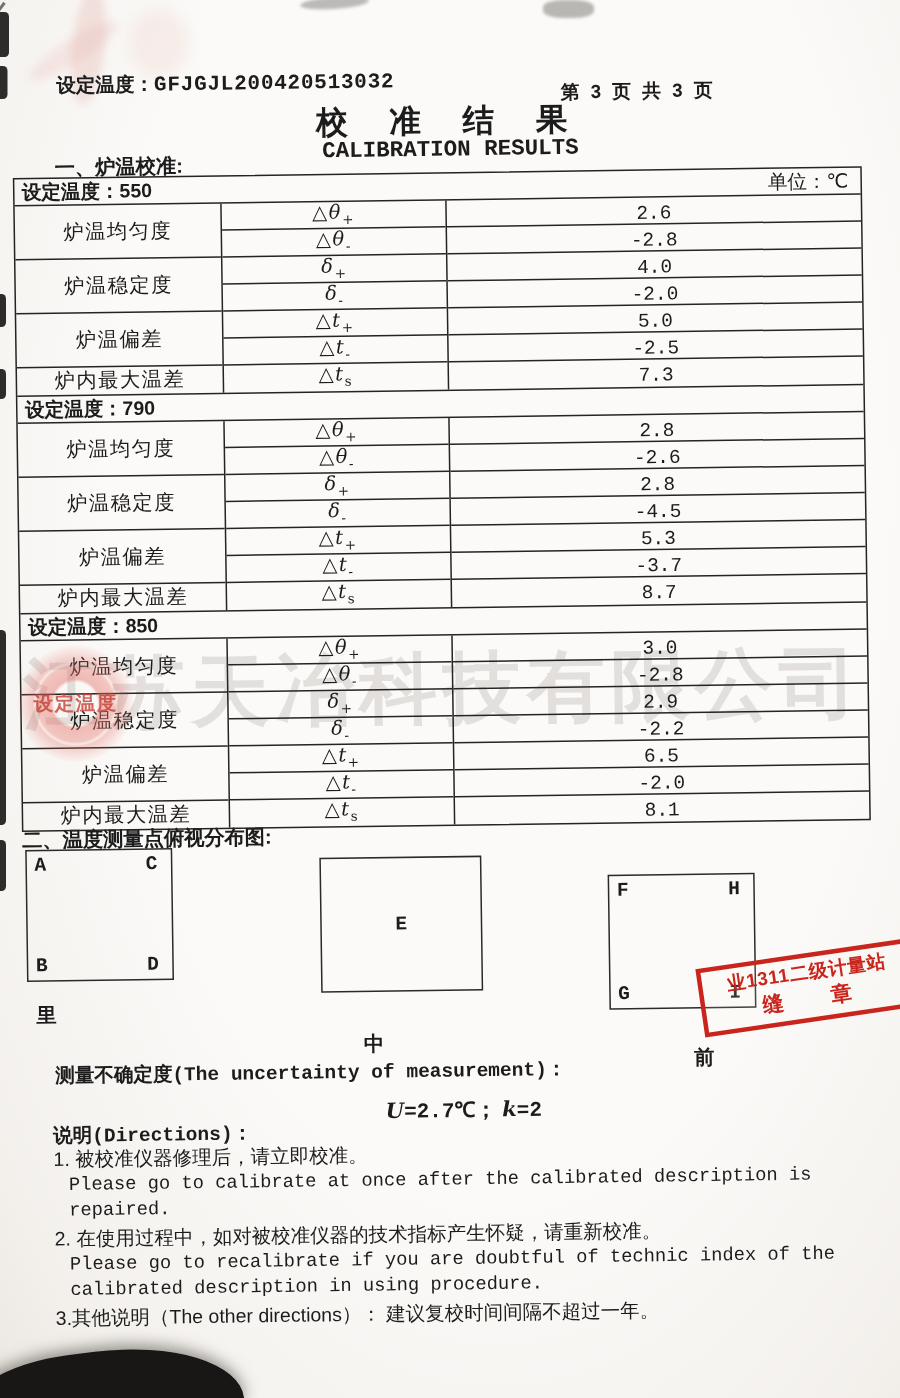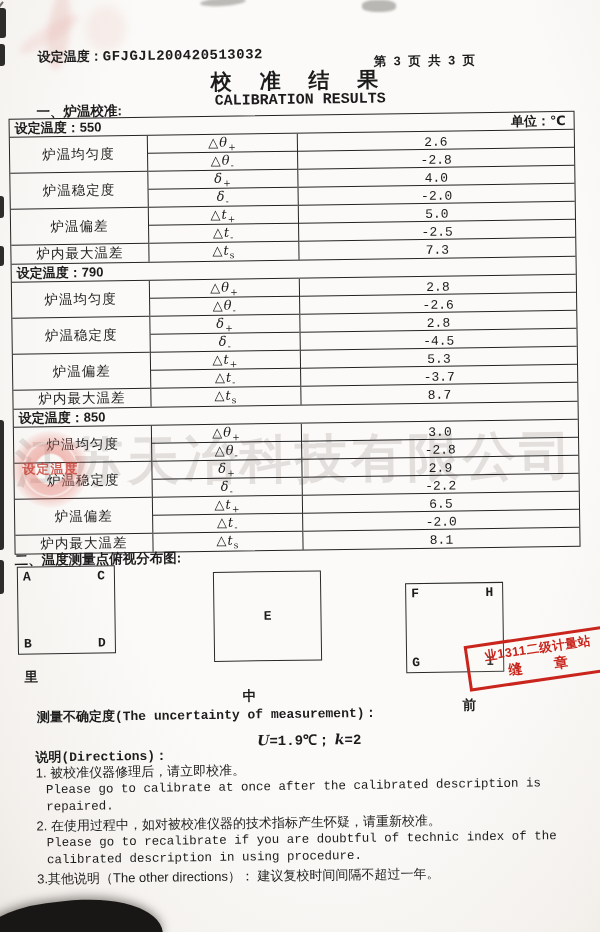--- a/index.html
+++ b/index.html
@@ -19,21 +19,21 @@
   .title-en{left:0;top:95px;width:100%;text-align:center;font-family:"Liberation Mono","DejaVu Sans Mono",monospace;font-size:15px;font-weight:700;}
   .sec-heading{font-size:13.5px;font-weight:700;}
   .h1{left:36px;top:103px;}
   .h2{left:8px;top:551px;}
 
   
   .cal-table{left:8px;top:118px;width:564px;border:1.6px solid #242424;background:transparent;z-index:2;}
   .blk-hdr{height:17px;display:flex;justify-content:space-between;align-items:center;
            padding:0 8px 0 5px;font-size:13px;font-weight:600;border-bottom:1.3px solid #242424;}
   .tbl-block + .tbl-block .blk-hdr{border-top:1.3px solid #242424;}
-  .unit-label{font-weight:700;}
+  .unit-label{font-weight:400;}
   .blk-body{display:flex;height:126px;}
   .col{box-sizing:border-box;}
   .col-l{width:138px;border-right:1.3px solid #242424;}
   .col-s{width:150px;border-right:1.3px solid #242424;}
   .col-v{flex:1;}
   .cell{box-sizing:border-box;}
   .cat-cell{display:flex;align-items:center;justify-content:center;font-size:13.5px;border-bottom:1.3px solid #242424;letter-spacing:1px;}
   .cat-cell:last-child{border-bottom:none;}
   .sym-cell{height:18px;border-bottom:1.3px solid #242424;text-align:center;
             font-family:"DejaVu Serif","Liberation Serif",serif;font-style:italic;font-size:13px;line-height:15px;letter-spacing:1px;}
@@ -240,21 +240,21 @@
 
     <div class="abs seal">
       <div class="seal-l1">业1311二级计量站</div>
       <div class="seal-l2">缝  章</div>
     </div>
 
     <div class="abs uncert-label">
       <span>测量不确定度</span><span class="en">(The uncertainty of measurement)：</span>
     </div>
     <div class="abs formula">
-      <span class="var">U</span><span class="val">=1.9℃；</span>
+      <span class="var">U</span><span class="val">=2.7℃；</span>
       <span class="var">k</span><span class="val">=2</span>
     </div>
 
     <div class="abs dir-heading">
       <span>说明</span><span class="en">(Directions)：</span>
     </div>
     <div class="abs dir-list">
       <div class="dir-cn">1. 被校准仪器修理后，请立即校准。</div>
       <div class="dir-en">Please go to  calibrate  at once after the calibrated description is repaired.</div>
       <div class="dir-cn">2. 在使用过程中，如对被校准仪器的技术指标产生怀疑，请重新校准。</div>

